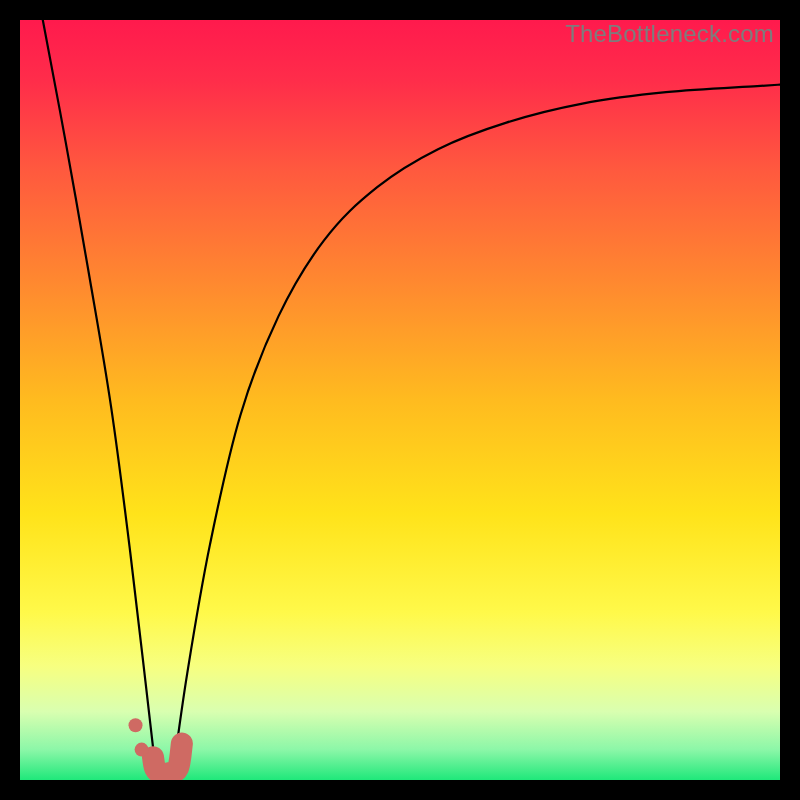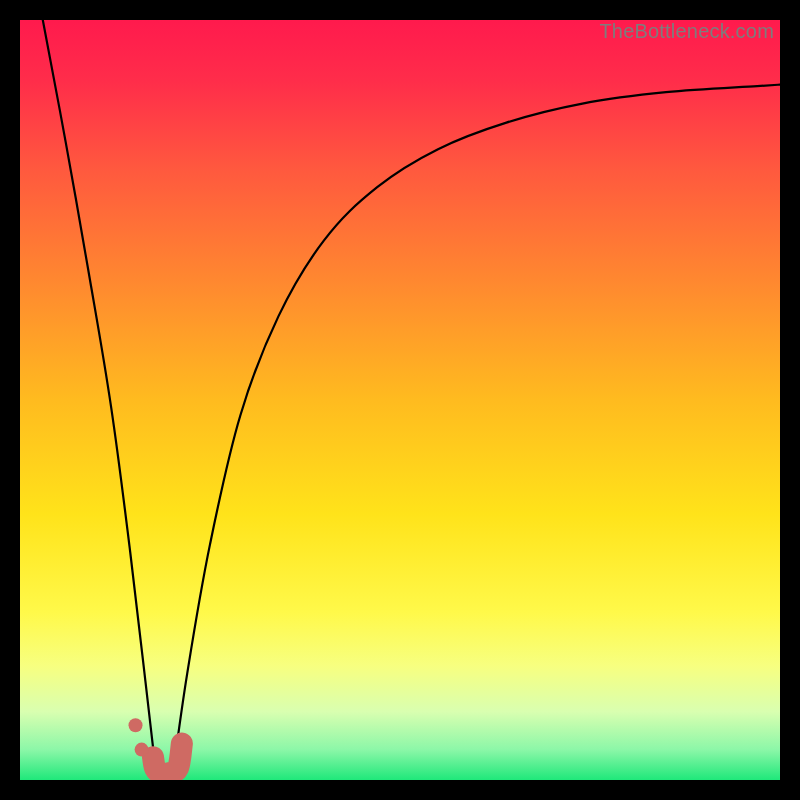--- a/index.html
+++ b/index.html
@@ -24,21 +24,21 @@
     left: 0;
     top: 0;
     width: 760px;
     height: 760px;
   }
   .watermark {
     position: absolute;
     top: 0px;
     right: 6px;
     color: #7d7d7d;
-    font-size: 20px;
+    font-size: 24px;
     font-weight: 400;
     letter-spacing: 0.2px;
     z-index: 20;
     user-select: none;
   }
   svg .curve {
     fill: none;
     stroke: #000;
     stroke-width: 2.2;
     stroke-linecap: round;

